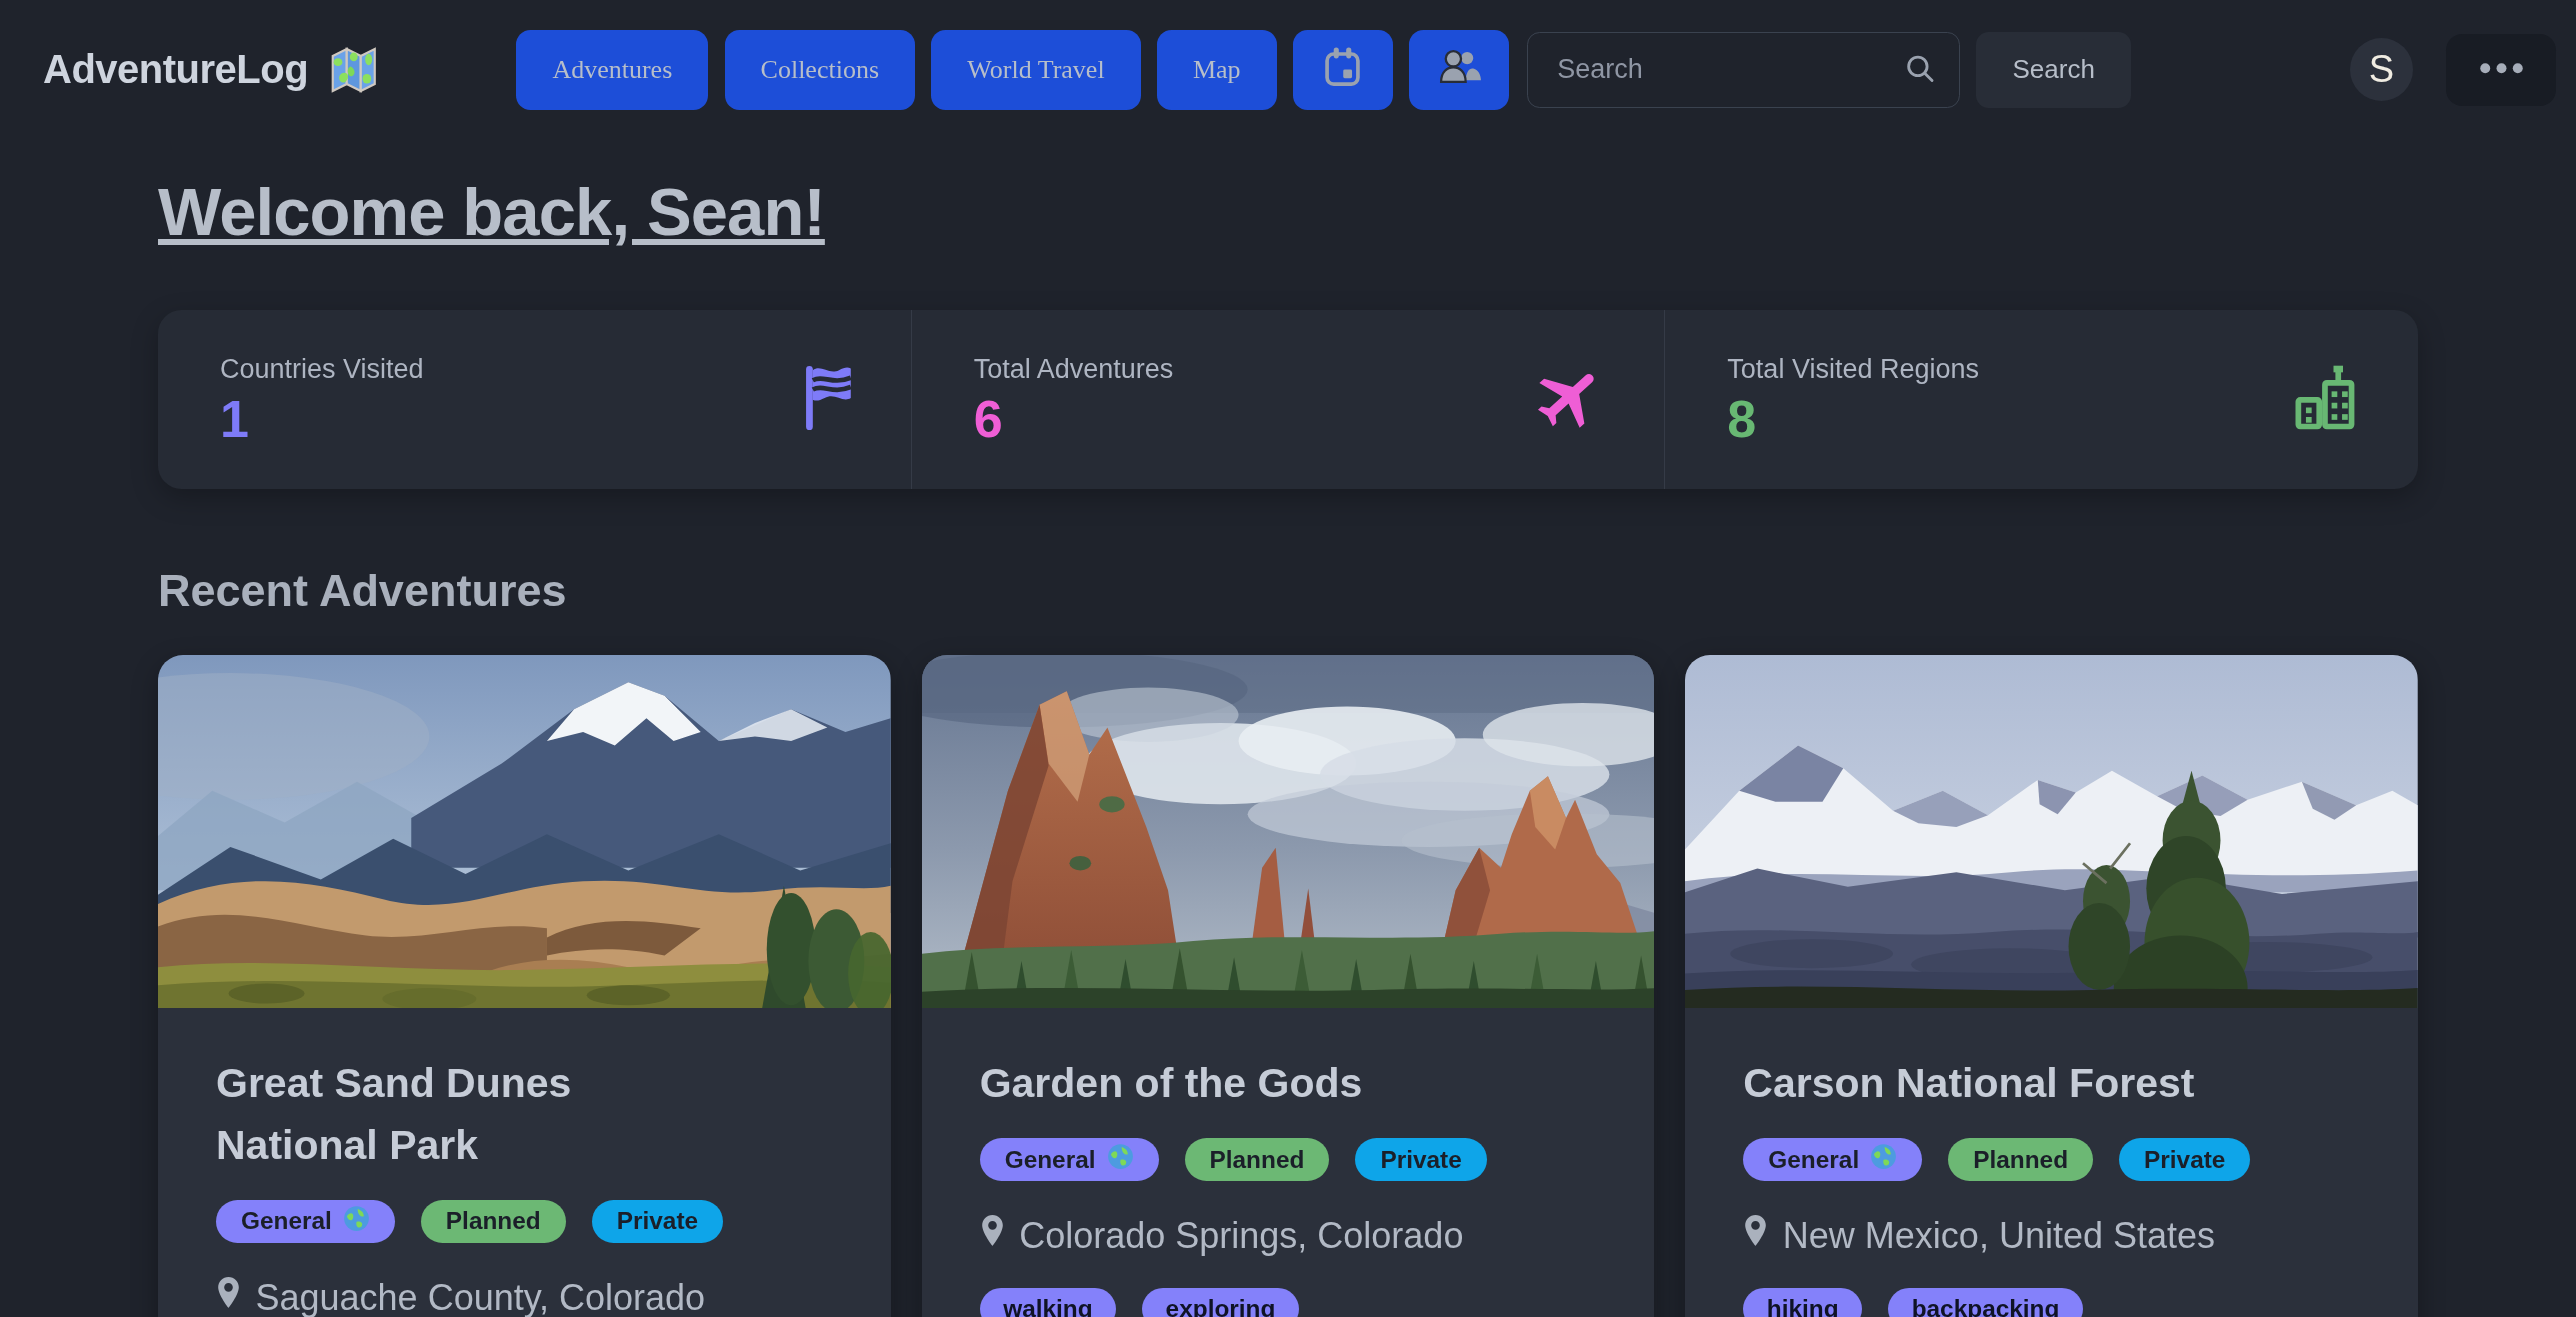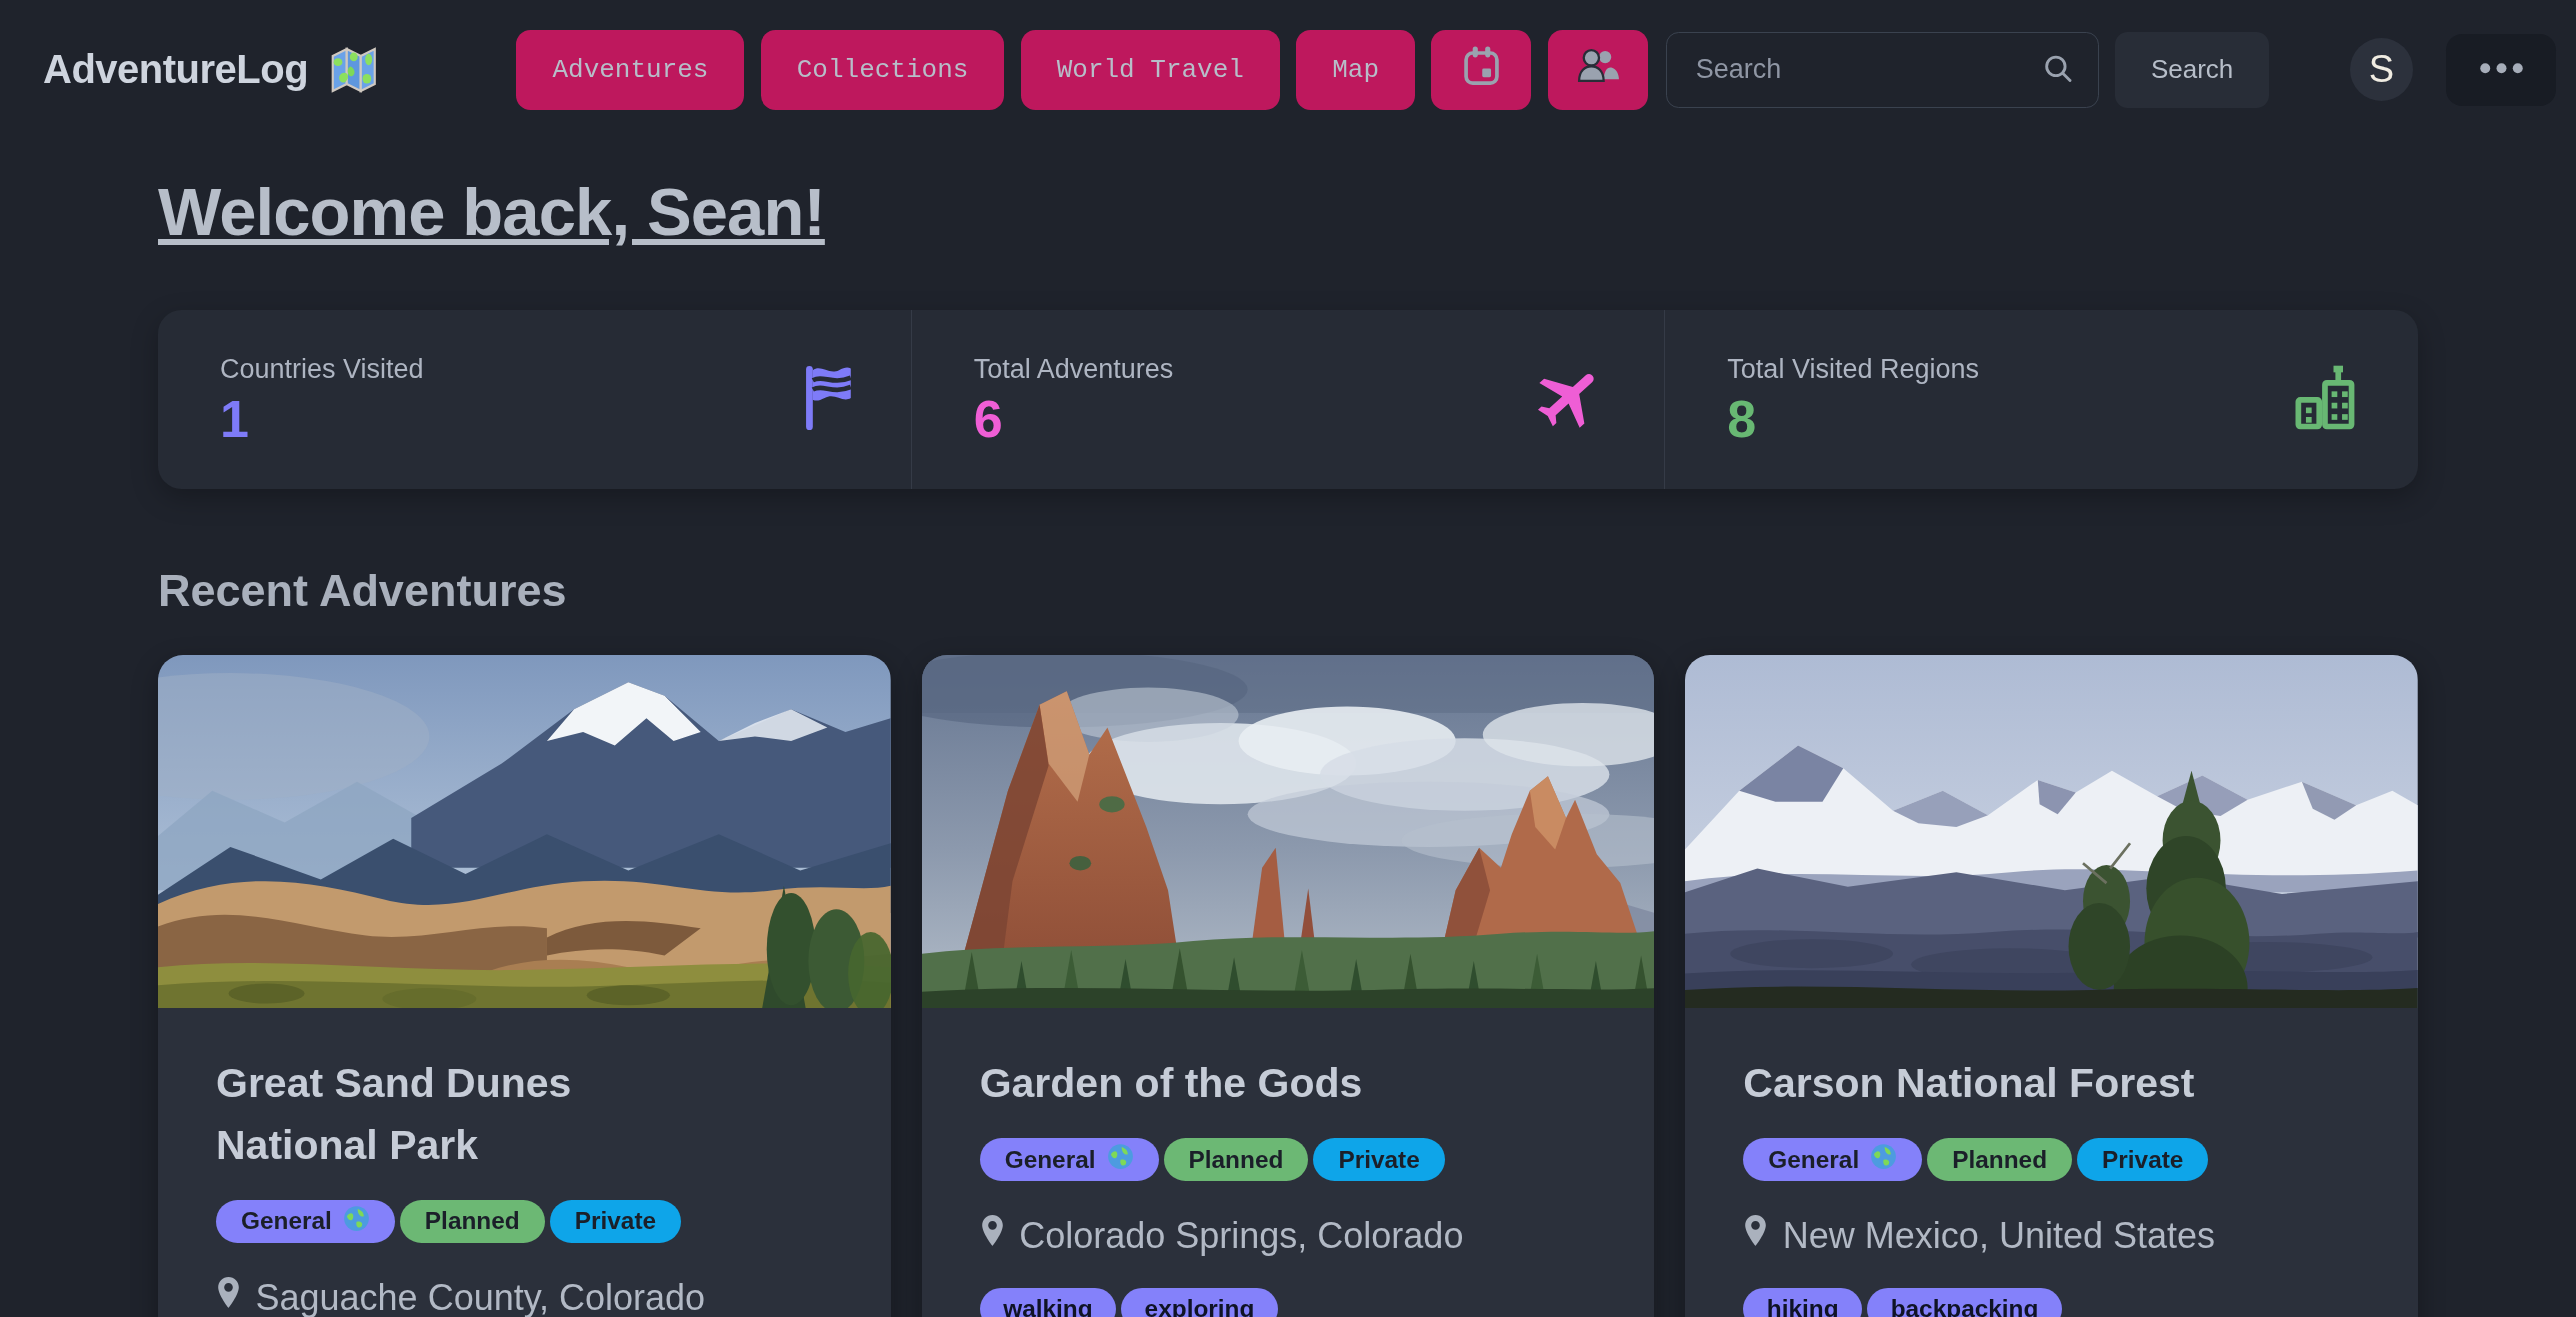--- a/index.html
+++ b/index.html
@@ -13,22 +13,22 @@
 
   
   .navbar { display:flex; align-items:center; height:139px; padding:0 20px 0 43px; }
   .logo { display:flex; align-items:center; gap:16.3px; }
   .logo-text { font-size:40px; font-weight:700; color:#ced4de; letter-spacing:-0.5px; }
   .logo-icon svg { display:block; }
   .nav-group { display:flex; align-items:center; gap:16.3px; margin-left:136px; }
   .nav-btn {
     display:inline-flex; align-items:center; justify-content:center;
     height:80px; padding:0 36px; border:none; border-radius:14.5px;
-    background:#be185d; color:#b7bec9; font-size:26px; font-weight:500;
-    font-family:Liberation Mono, monospace; cursor:pointer; white-space:nowrap;
+    background:#1d4ed8; color:#b7bec9; font-size:26px; font-weight:500;
+    font-family:Liberation Serif, serif; cursor:pointer; white-space:nowrap;
   }
   .nav-btn.icon-only { width:100px; padding:0; }
   .search-wrap { position:relative; margin-left:18px; }
   .search-input {
     width:433px; height:76px; border:1.8px solid #3a424f; border-radius:12.7px;
     background:transparent; color:#c6ccd7; font-size:27px; font-family:inherit;
     padding:0 71px 0 29px; outline:none;
   }
   .search-input::placeholder { color:#8f96a4; }
   .search-wrap .mag { position:absolute; right:23.5px; top:50%; transform:translateY(-50%); color:#9aa2af; }
@@ -61,21 +61,21 @@
 
   .cards { display:grid; grid-template-columns:repeat(3,1fr); gap:31px; }
   .card {
     background:#2b303b; border-radius:25px; overflow:hidden; min-height:760px;
     box-shadow:0 9px 27px rgba(0,0,0,.3); cursor:pointer;
   }
   .card-img { height:353px; }
   .card-img svg { display:block; width:100%; height:100%; }
   .card-body { padding:45px 58px; }
   .card-title { font-size:41px; font-weight:600; color:#c6ccd7; line-height:1.5; max-width:525px; margin:0 0 23.5px; }
-  .badge-row, .tag-row { display:flex; align-items:center; gap:5px; flex-wrap:wrap; }
+  .badge-row, .tag-row { display:flex; align-items:center; gap:26px; flex-wrap:wrap; }
   .pill {
     display:inline-flex; align-items:center; gap:11px; height:43px; padding:0 25px;
     border-radius:22px; font-size:24.4px; font-weight:600; color:#1b1f29; white-space:nowrap;
   }
   .bg-purple { background:#8481fa; } .bg-green { background:#6cb874; } .bg-pink { background:#0ea5e9; }
   .loc-row { display:flex; align-items:center; gap:14.5px; margin-top:34px; color:#b2b9c5; font-size:36px; }
   .tag-row { margin-top:31px; }
   .tag { height:42px; padding:0 23.5px; border-radius:21px; font-weight:700; color:#0f1326; background:#8481fa;
     display:inline-flex; align-items:center; font-size:24.4px; }
 </style>

